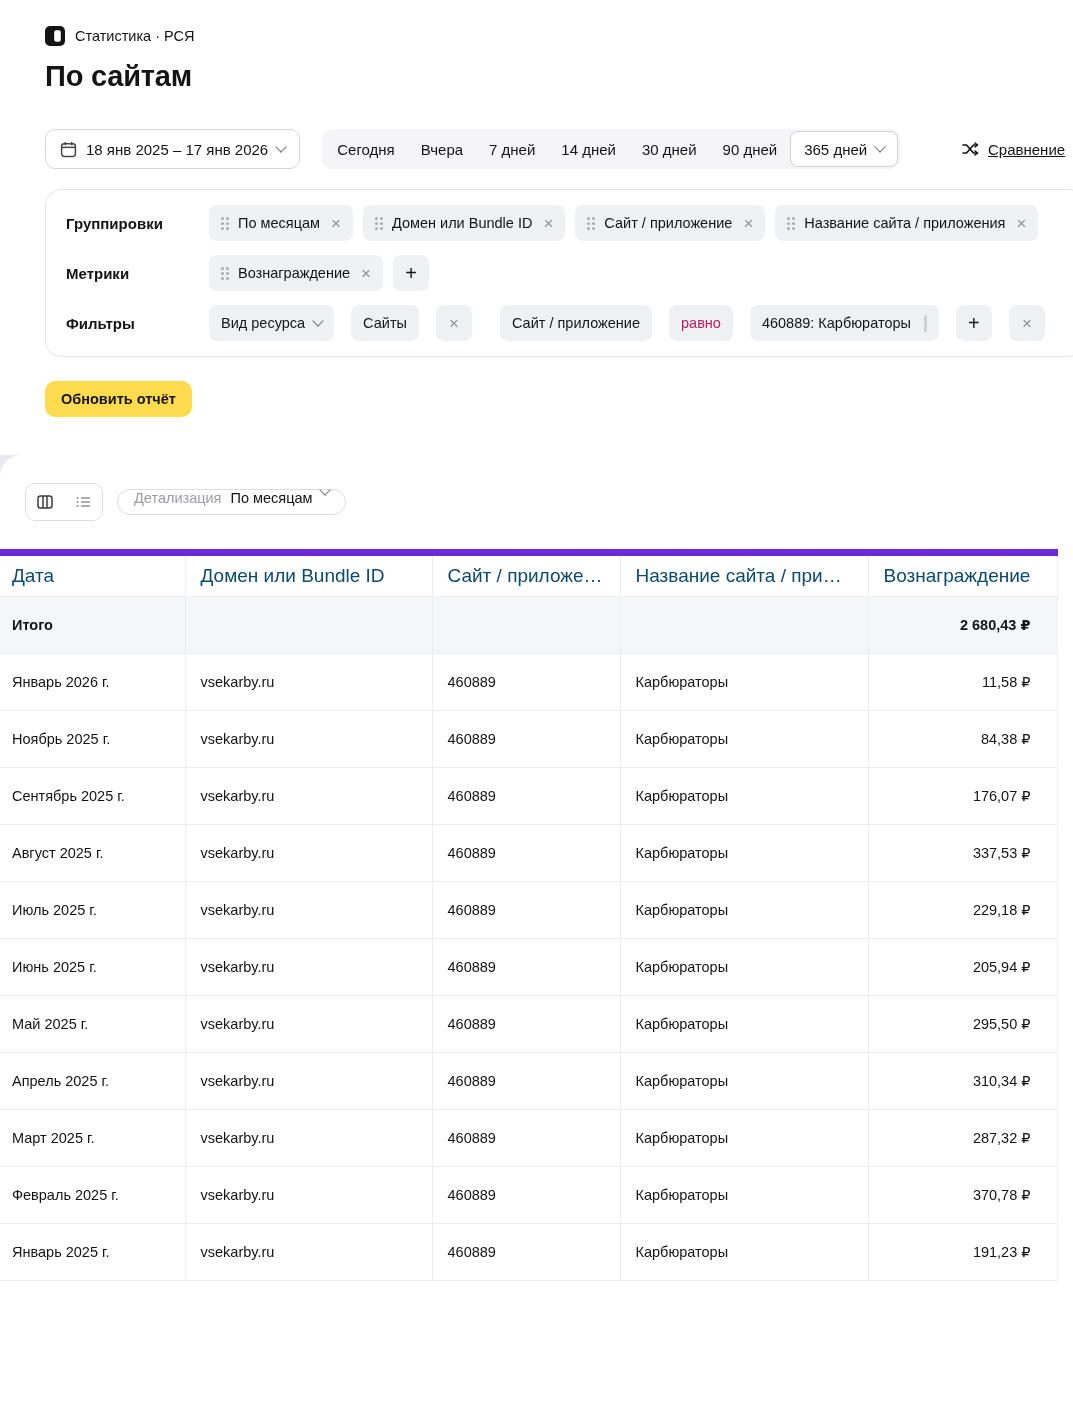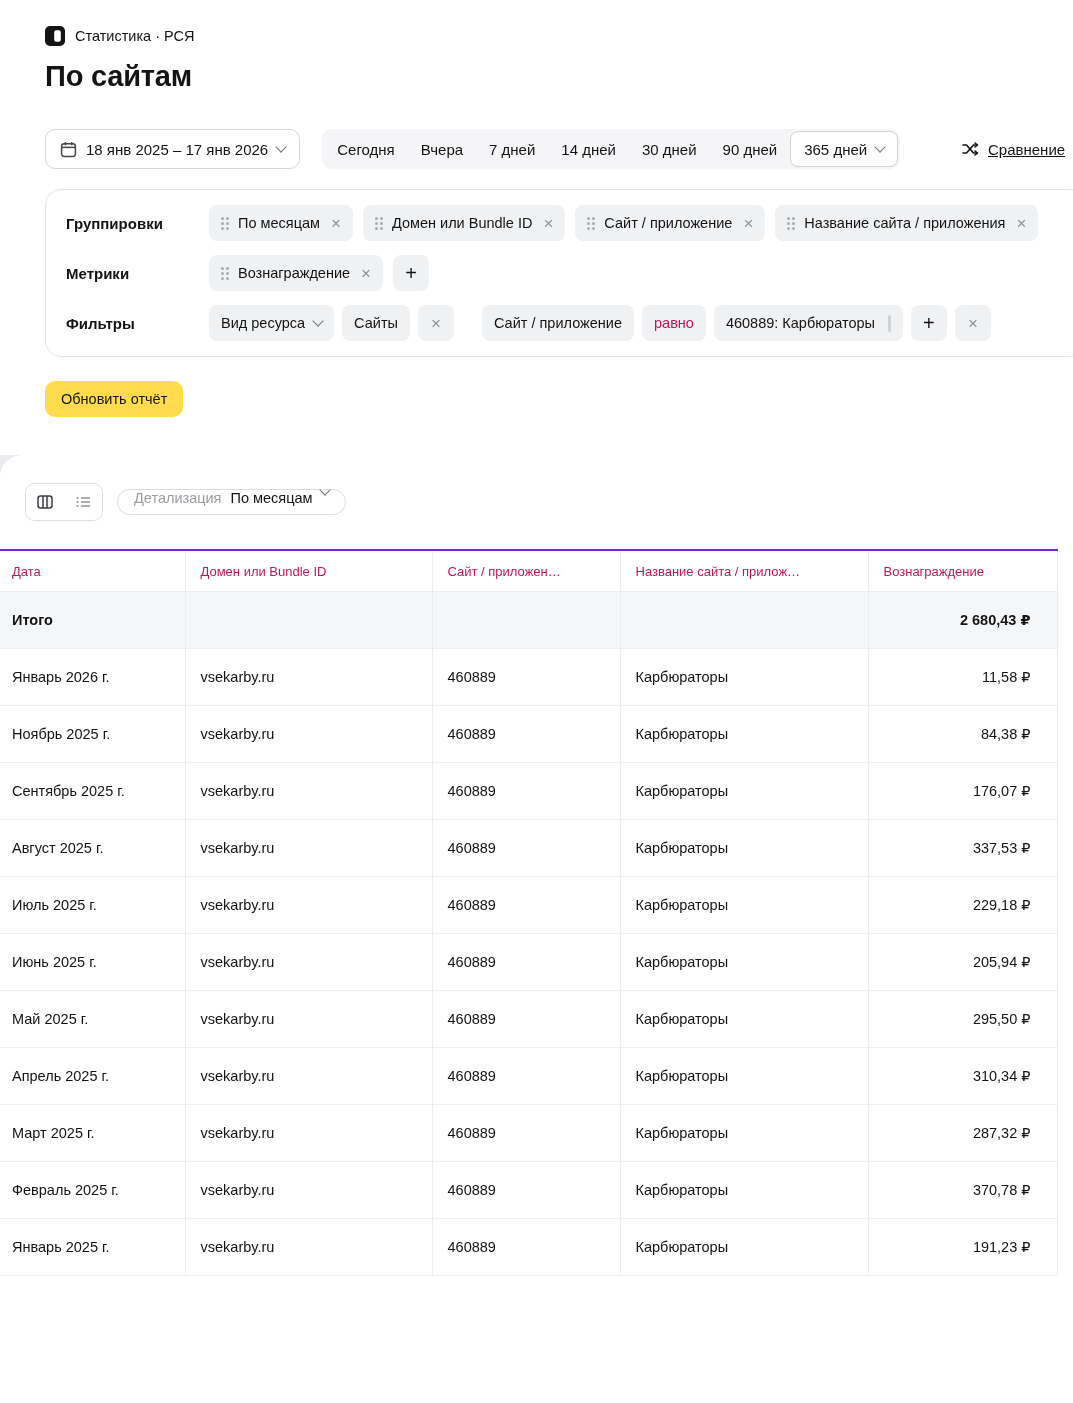--- a/index.html
+++ b/index.html
@@ -20,34 +20,34 @@
   .frow{display:flex;align-items:center;min-height:50px;}
   .flabel{width:143px;flex:none;font-size:15px;font-weight:700;}
   .chips{display:flex;align-items:center;gap:10px;}
   .chip{display:flex;align-items:center;gap:9px;background:#f0f1f3;border:none;border-radius:8px;height:36px;padding:0 12px;font-size:14.5px;white-space:nowrap;box-sizing:border-box;}
   .dots{display:grid;grid-template-columns:repeat(2,3px);grid-auto-rows:3px;gap:2px;}
   .dots i{width:3px;height:3px;border-radius:50%;background:#aaacb0;}
   .x{color:#8f9195;font-size:17px;line-height:1;margin-left:2px;}
   .sq{width:36px;justify-content:center;padding:0;}
   .plus{font-size:20px;line-height:1;}
   .muted span{color:#be185d;}
-  .grp{display:flex;align-items:flex-end;gap:8px;}
+  .grp{display:flex;align-items:flex-end;gap:17px;}
   .grp + .grp{margin-left:18px;}
   .scrollbar{width:3px;height:17px;border-radius:2px;background:#cfd1d4;margin-left:4px;}
-  .refresh{margin-top:24px;display:inline-flex;align-items:center;height:36px;padding:0 16px;background:#ffdb4d;border:none;border-radius:10px;font-size:14.5px;}
+  .refresh{margin-top:24px;display:inline-flex;align-items:center;height:36px;padding:0 16px;background:#ffdb4d;border:none;border-radius:10px;font-size:14.5px;font-weight:bold;}
   .panelwrap{background:#e9ebee;}
   .content{background:#fff;border-top-left-radius:22px;min-height:915px;padding-top:28px;box-sizing:border-box;}
   .controls{display:flex;align-items:center;gap:14px;padding-left:25px;}
   .vtoggle{display:flex;height:38px;border:1px solid #dcdde0;border-radius:10px;overflow:hidden;box-sizing:border-box;background:#fff;}
   .vbtn{width:38px;border:none;background:#fff;display:flex;align-items:center;justify-content:center;}
   .dpill{display:flex;gap:9px;height:26px;padding:0 16px;border:1px solid #dcdde0;border-radius:19px;background:#fff;font-size:14.5px;box-sizing:border-box;}
   .dlabel{color:#9b9da1;}
   table{border-collapse:collapse;table-layout:fixed;width:1057px;margin-top:28px;font-size:14.5px;}
   th,td{border-right:1px solid #ebedef;padding:0 15px;text-align:left;font-weight:400;overflow:hidden;white-space:nowrap;text-overflow:ellipsis;}
-  th{height:40px;color:#be185d;font-size:13px;border-top:2px solid #6d28d9;border-bottom:1px solid #ebedef;}
+  th{height:40px;color:#0c4a6e;font-size:19px;border-top:7px solid #6d28d9;border-bottom:1px solid #ebedef;}
   td{height:56px;border-bottom:1px solid #edeff1;}
   th:first-child,td:first-child{padding-left:12px;}
   .num{text-align:right;padding-right:26px;}
   .total td{background:#f5f6f8;font-weight:700;}
 </style>
 </head>
 <body>
 
 <div class="hdr">
   <div class="crumb">

